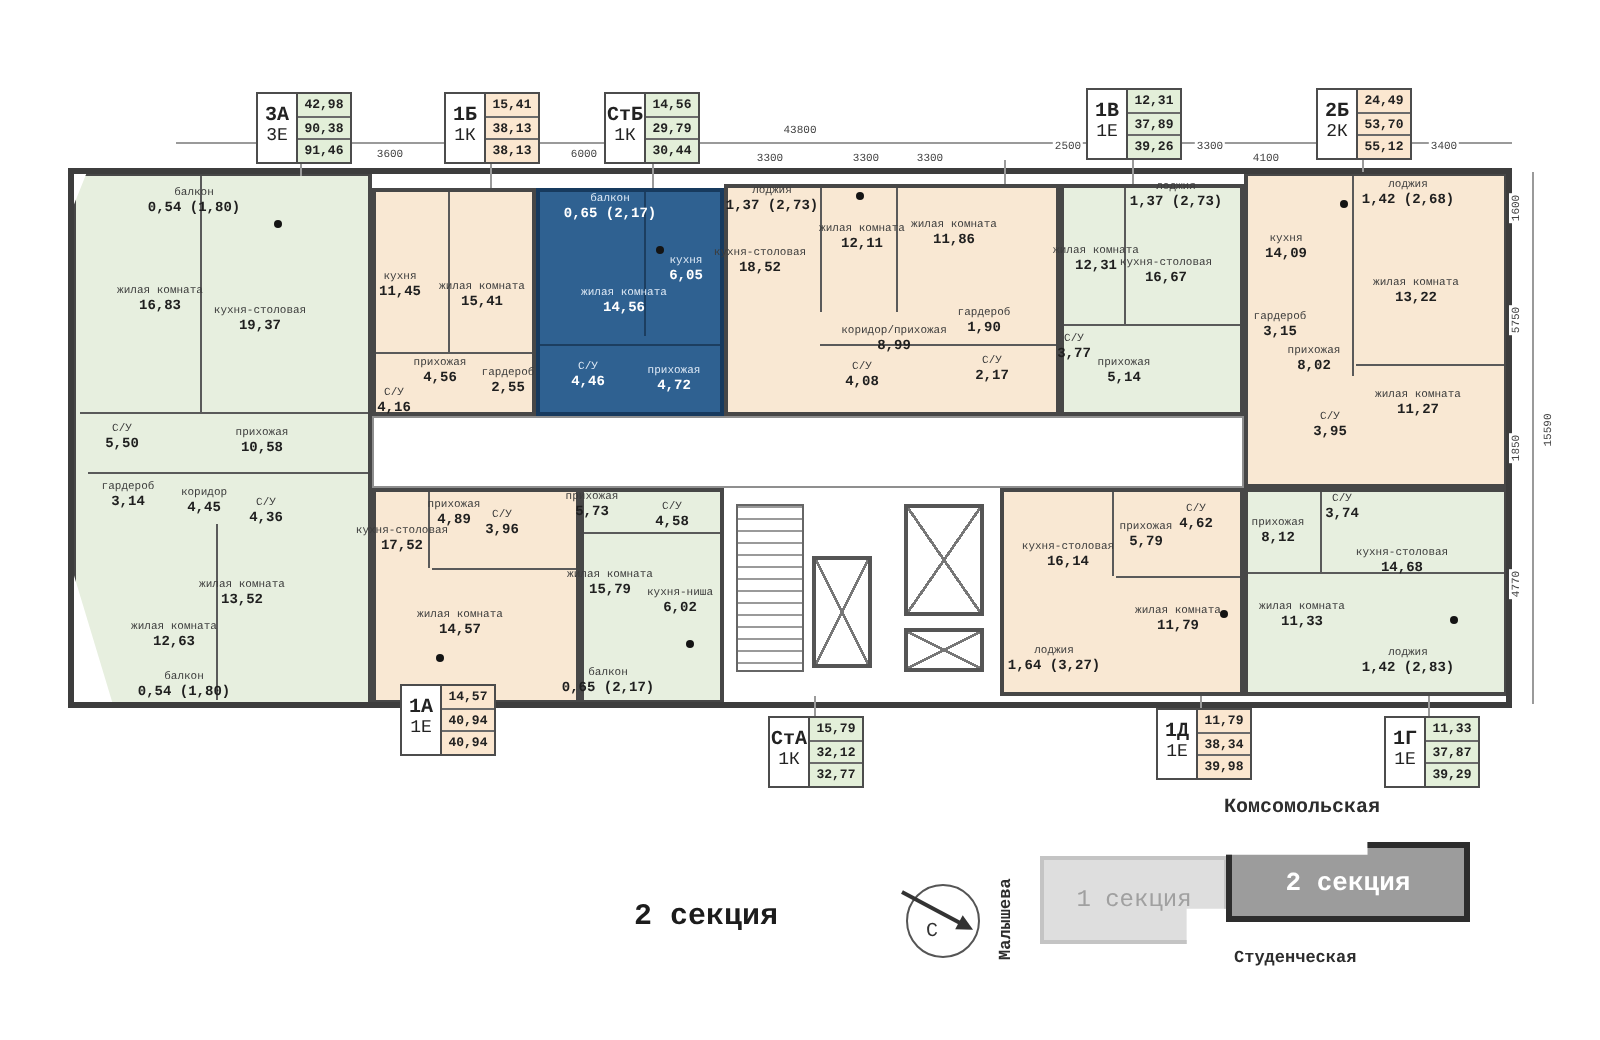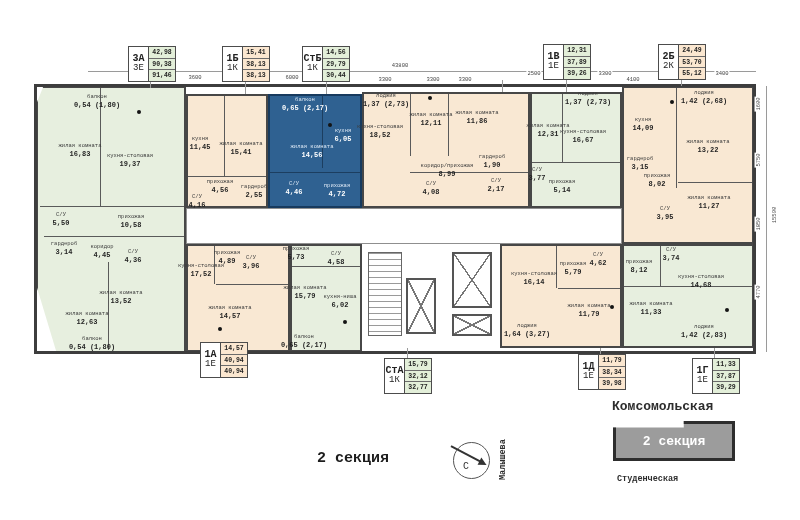--- a/index.html
+++ b/index.html
@@ -40,21 +40,21 @@
   .stairs{position:absolute;border:1px solid #666;box-sizing:border-box;
           background:repeating-linear-gradient(to bottom,#9a9a9a 0 1px,transparent 1px 6px);}
   .elev{position:absolute;border:2px solid #555;box-sizing:border-box;background:
     linear-gradient(to top right,transparent calc(50% - 0.7px),#777 calc(50% - 0.7px),#777 calc(50% + 0.7px),transparent calc(50% + 0.7px)),
     linear-gradient(to bottom right,transparent calc(50% - 0.7px),#777 calc(50% - 0.7px),#777 calc(50% + 0.7px),transparent calc(50% + 0.7px));}
   .dot{position:absolute;width:4px;height:4px;border-radius:50%;background:#141414;z-index:6;}
   
   .logo{position:absolute;left:44px;top:462px;font-size:17px;color:#4f4f4f;letter-spacing:0.6px;}
   .caption{position:absolute;left:317px;top:450px;font-size:15px;font-weight:bold;color:#1c1c1c;line-height:1.25;}
   
-  .street-top{position:absolute;left:612px;top:399px;font-size:13px;font-weight:600;color:#2d2d2d;}
+  .street-top{position:absolute;left:612px;top:399px;font-size:10px;font-weight:600;color:#2d2d2d;}
   .street-bottom{position:absolute;left:617px;top:474px;font-size:8.5px;font-weight:600;color:#2d2d2d;}
   .street-left{position:absolute;left:498px;top:428px;height:52px;font-size:8.5px;font-weight:600;color:#2d2d2d;
                writing-mode:vertical-rl;transform:rotate(180deg);}
   .sec1{position:absolute;left:520px;top:428px;width:94px;height:44px;background:#dedede;border:2px solid #c4c4c4;box-sizing:border-box;
         display:flex;align-items:center;justify-content:center;font-size:12px;color:#a0a0a0;
         clip-path:polygon(0 0,100% 0,100% 60%,78% 60%,78% 100%,0 100%);}
   .sec2{position:absolute;left:613px;top:421px;width:122px;height:40px;background:#9c9c9c;border:3px solid #2d2d2d;box-sizing:border-box;
         display:flex;align-items:center;justify-content:center;font-size:13px;font-weight:bold;color:#fff;
         clip-path:polygon(0 16%,58% 16%,58% 0,100% 0,100% 100%,0 100%);}
   .compass{position:absolute;left:453px;top:442px;width:37px;height:37px;border:1.5px solid #555;border-radius:50%;box-sizing:border-box;}
@@ -504,16 +504,17 @@
   </div>
 
   <div class="compass">
     <span class="n">С</span>
   </div>
   <div class="arrow-line"></div>
   <div class="arrow-head"></div>
 
   <div class="street-top">Комсомольская</div>
   <div class="street-left">Малышева</div>
+  <div class="sec1">1 секция</div>
   <div class="sec2">2 секция</div>
   <div class="street-bottom">Студенческая</div>
 
 </div>
 
 </body></html>

